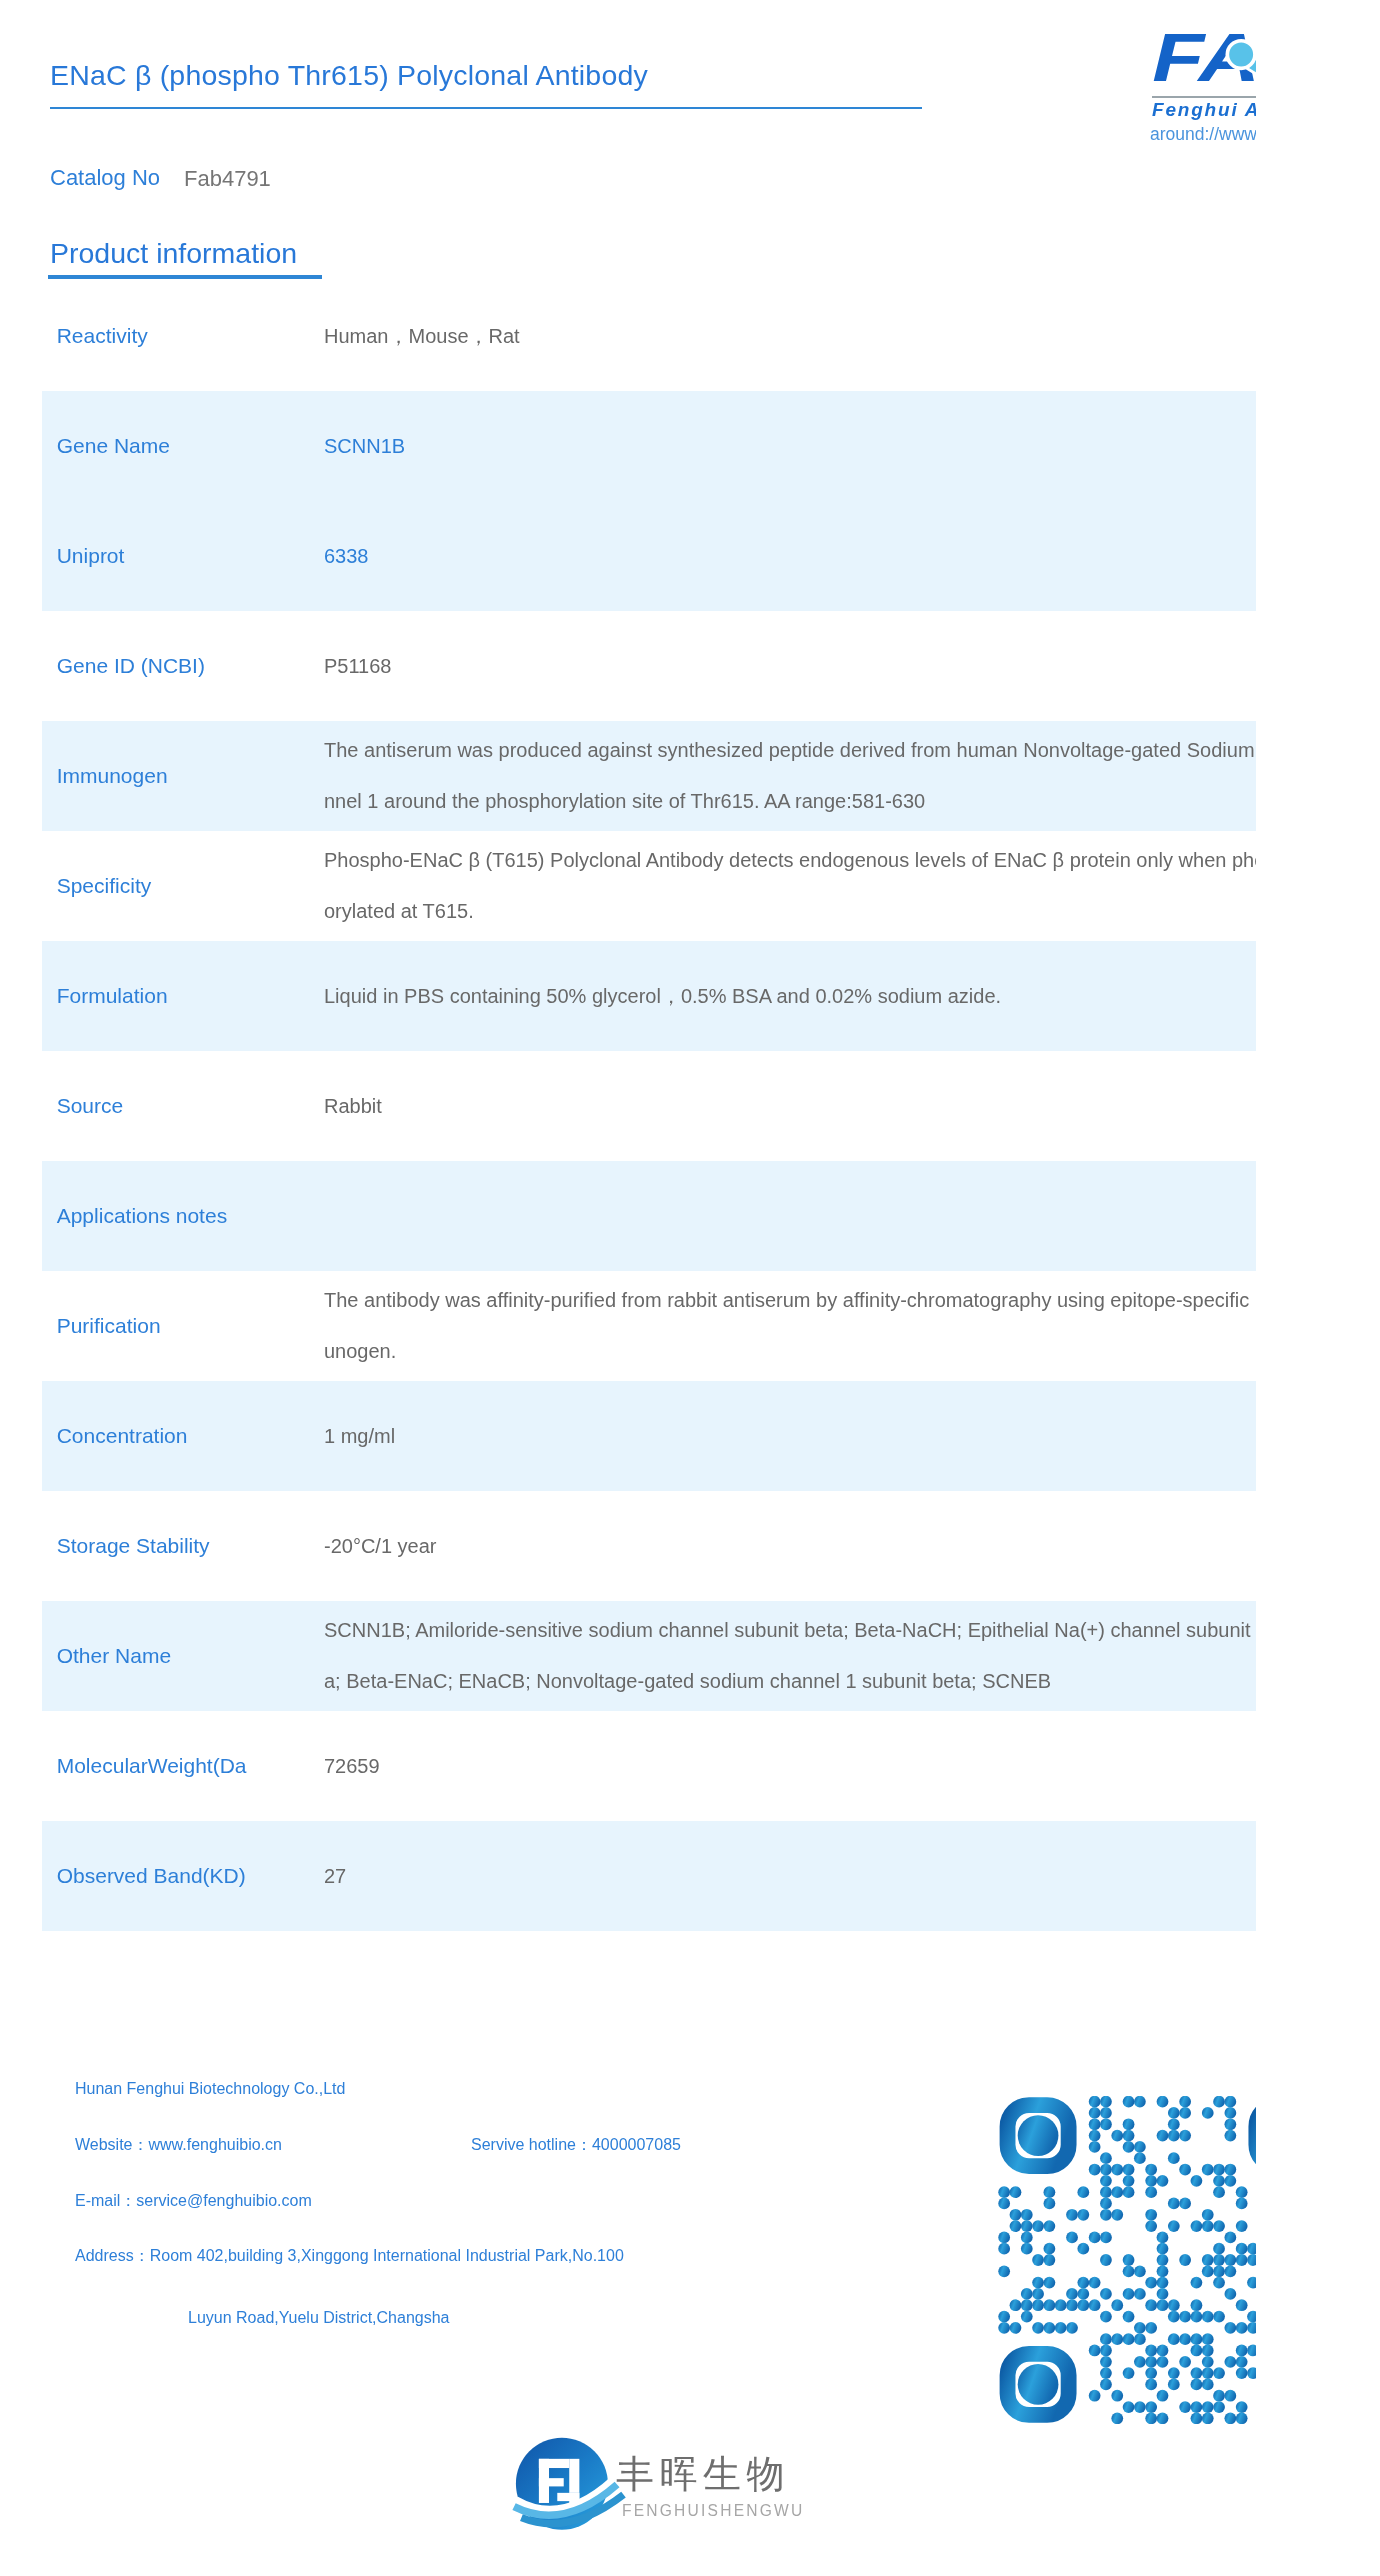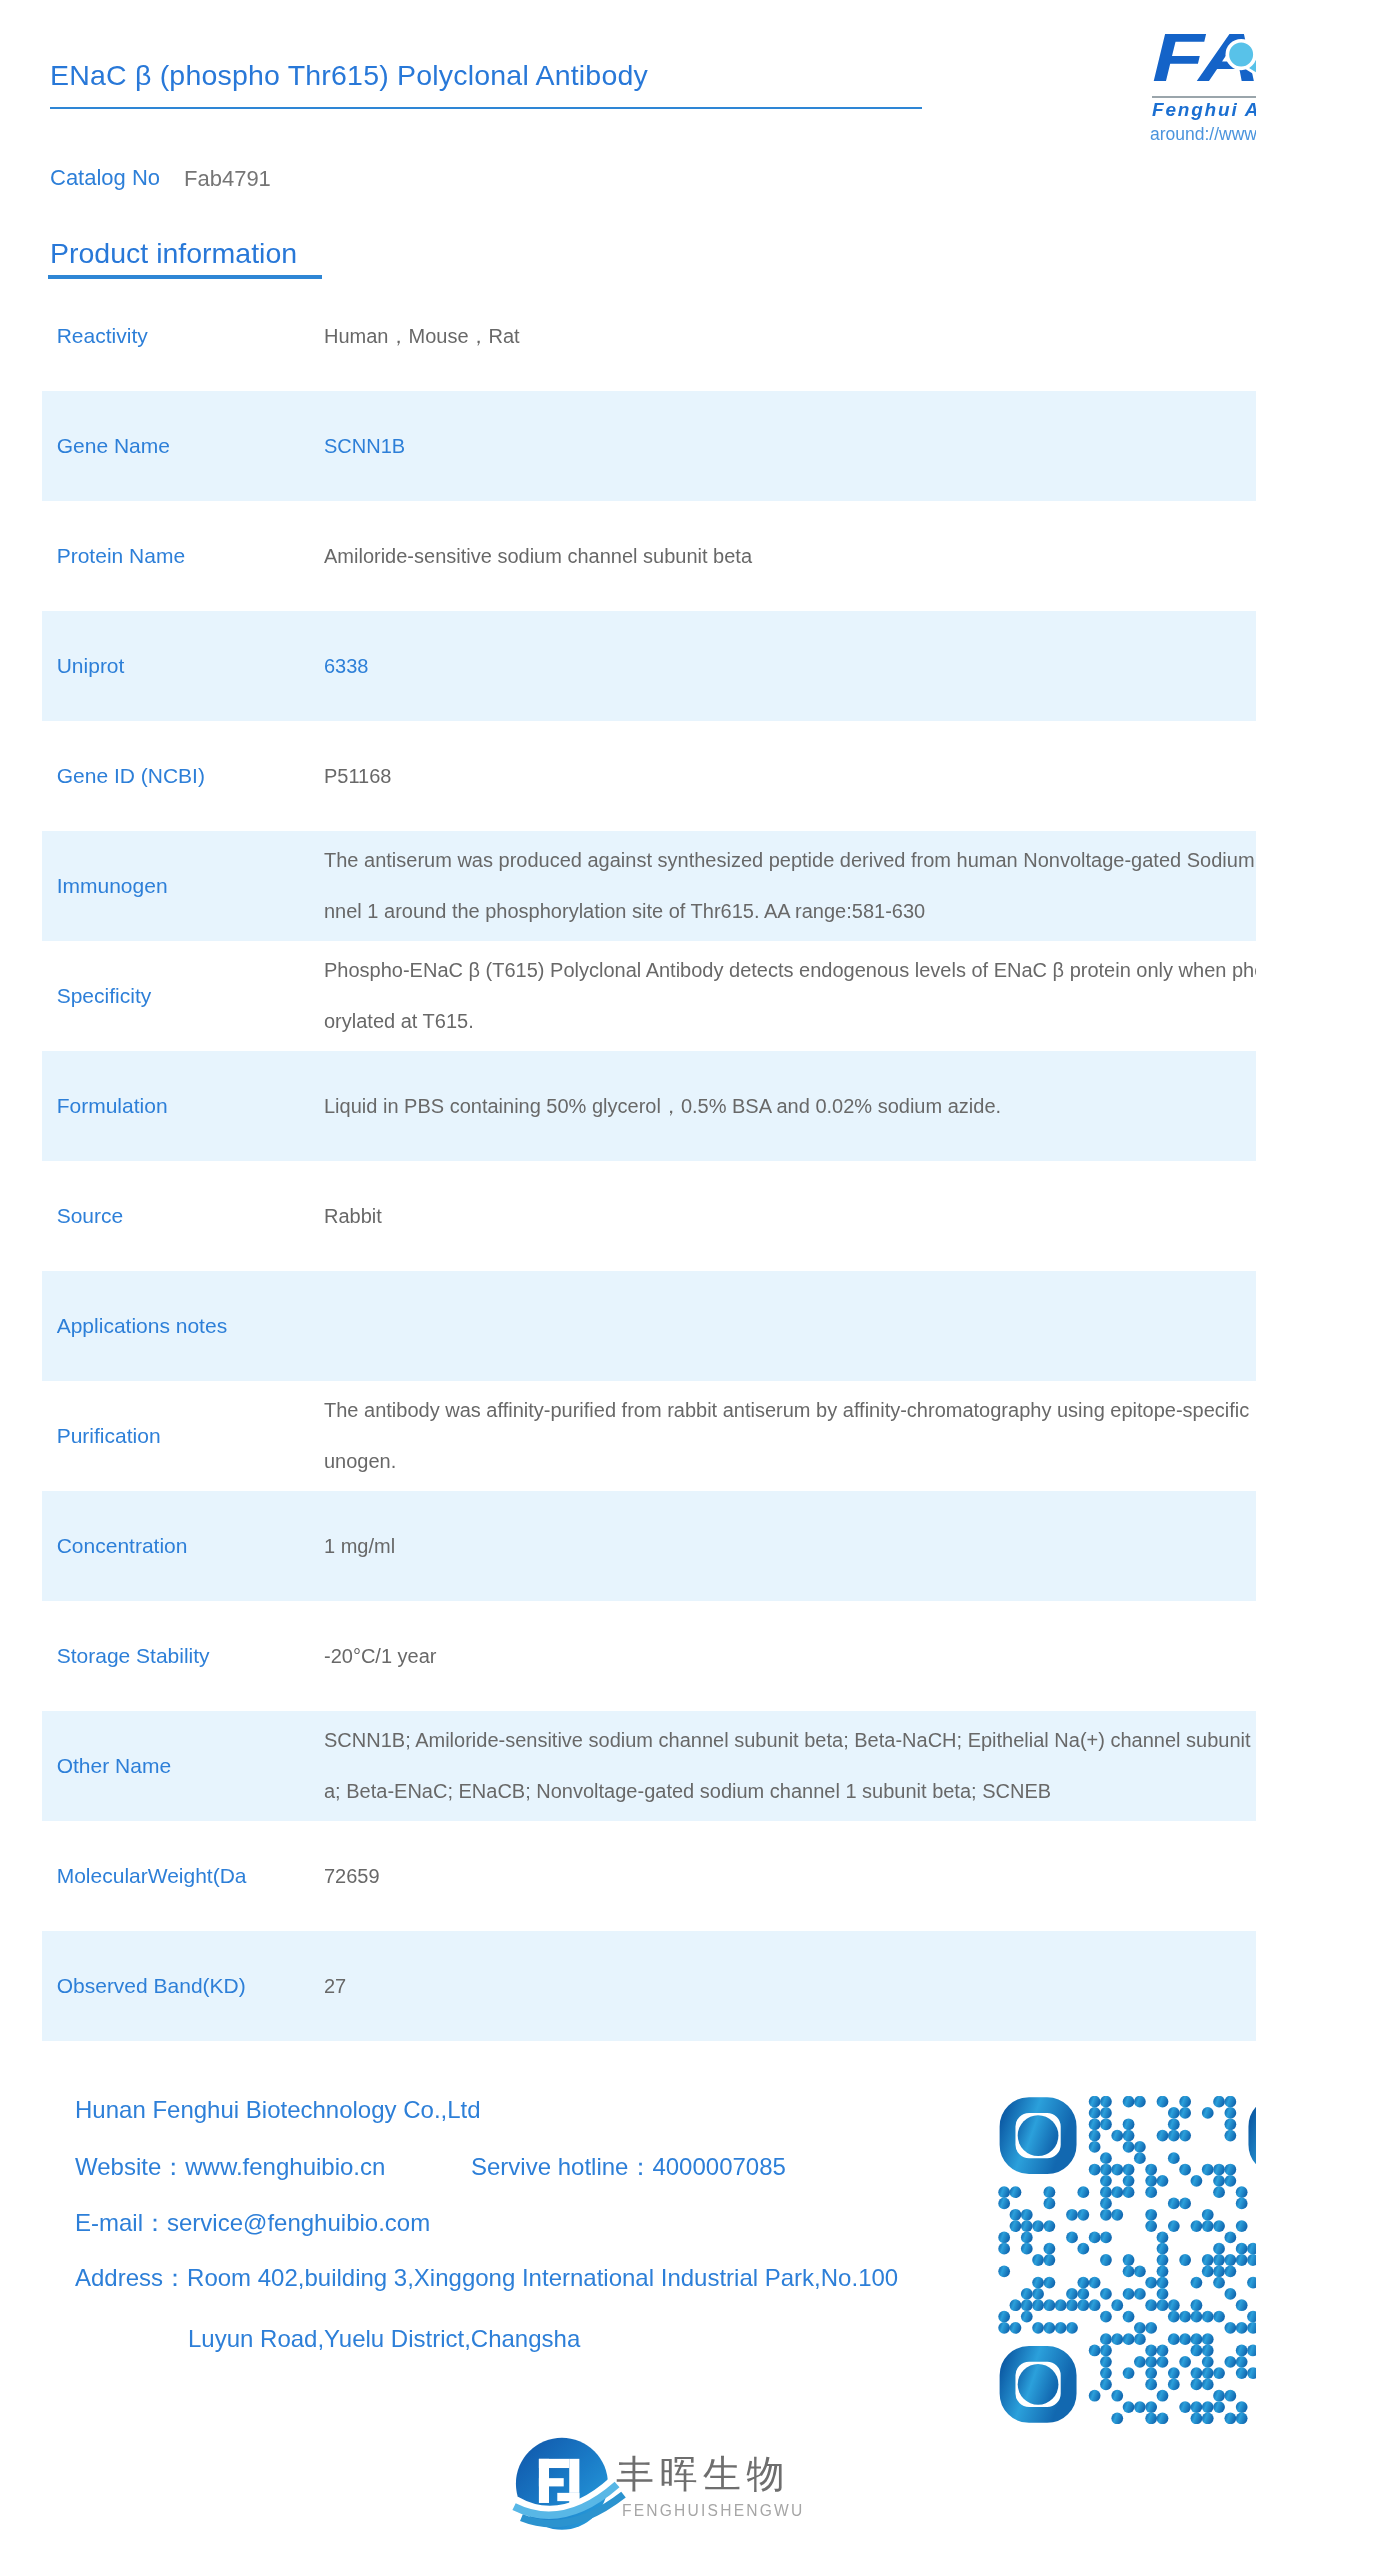--- a/index.html
+++ b/index.html
@@ -37,21 +37,21 @@
     flex:none; width:282px; padding-left:14.7px;
     font-size:21px; color:#2d7fd8; line-height:28px;
   }
   .cell-value {
     flex:none; width:975px; font-size:20px; color:#686868;
     line-height:51px; word-break:break-all;
   }
   .row.link .cell-value { color:#2d7fd8; }
 
   
-  .footer-line { font-size:24px; color:#2d7fd8; white-space:nowrap;margin-top:16px; }
+  .footer-line { font-size:16px; color:#2d7fd8; white-space:nowrap; }
   .f-company { left:75px; top:2080px; }
   .f-contact { left:75px; top:2135px; width:920px; height:37px; }
   .f-hotline { position:absolute; left:396px; top:0; }
   .f-email { left:75px; top:2191px; }
   .f-address1 { left:75px; top:2246px; }
   .f-address2 { left:188px; top:2309px; }
 
   .qr-code { left:994px; top:2096px; width:337px; height:328px; }
 
   .brand-logo { left:512px; top:2434px; width:120px; height:103px; }
@@ -92,24 +92,20 @@
   <div class="abs section-underline"></div>
 
   <div class="abs info-table">
     <div class="row">
       <div class="cell-label">Reactivity</div>
       <div class="cell-value">Human，Mouse，Rat</div>
     </div>
     <div class="row alt link">
       <div class="cell-label">Gene Name</div>
       <div class="cell-value">SCNN1B</div>
-    </div>
-    <div class="row">
-      <div class="cell-label">Protein Name</div>
-      <div class="cell-value">Amiloride-sensitive sodium channel subunit beta</div>
     </div>
     <div class="row alt link">
       <div class="cell-label">Uniprot</div>
       <div class="cell-value">6338</div>
     </div>
     <div class="row">
       <div class="cell-label">Gene ID (NCBI)</div>
       <div class="cell-value">P51168</div>
     </div>
     <div class="row alt">

